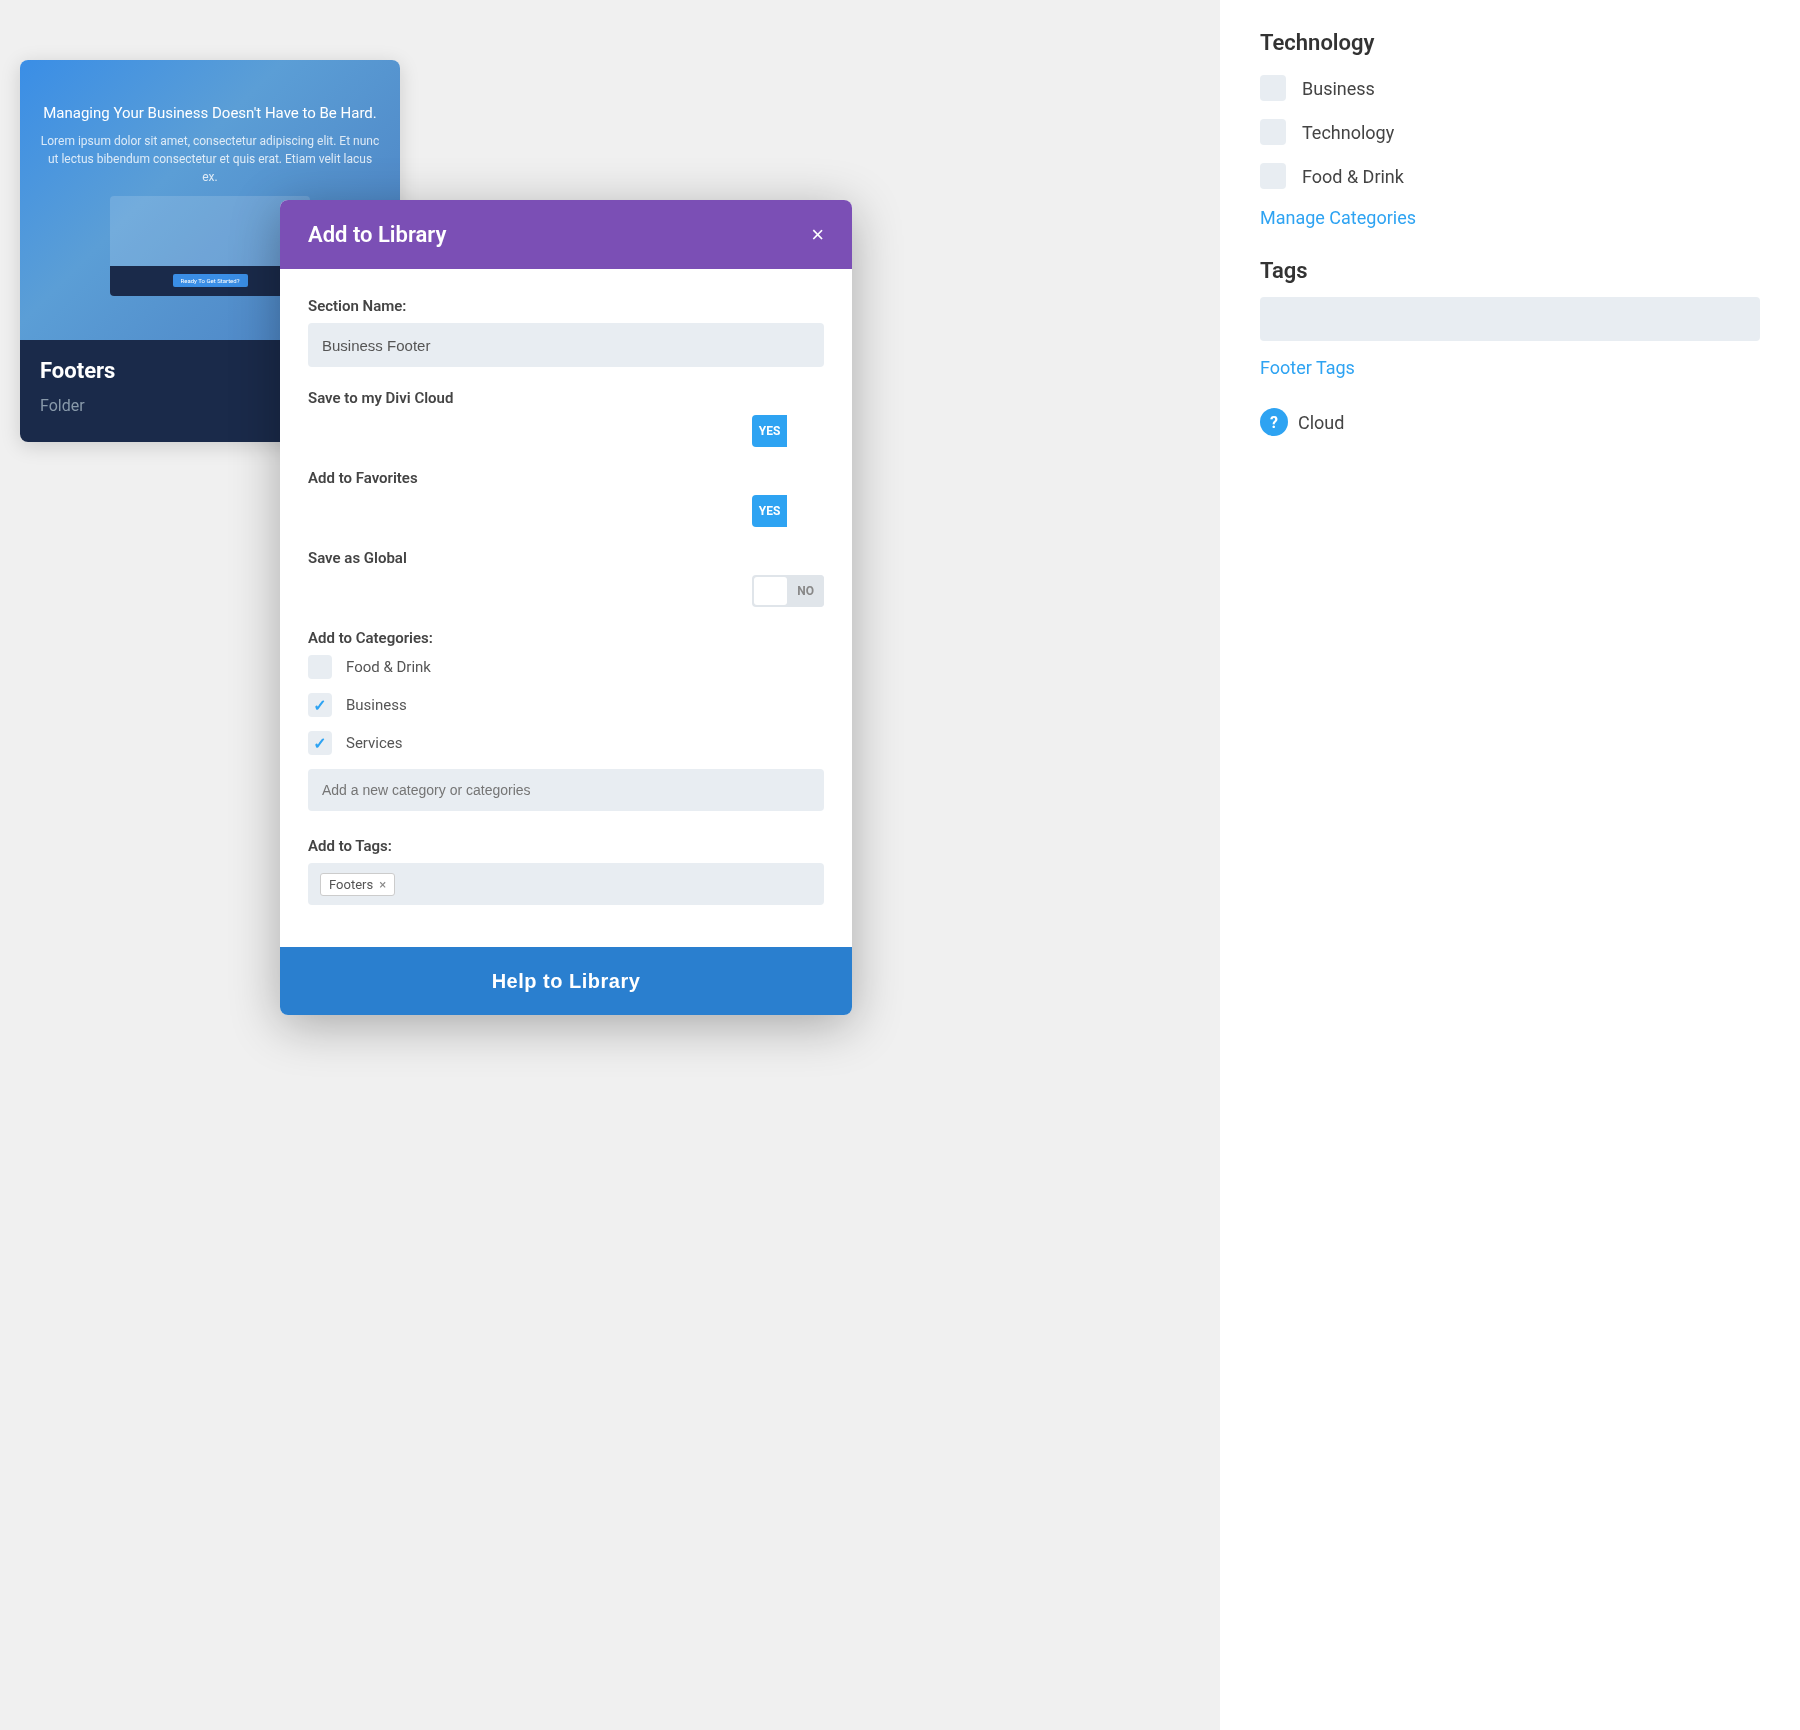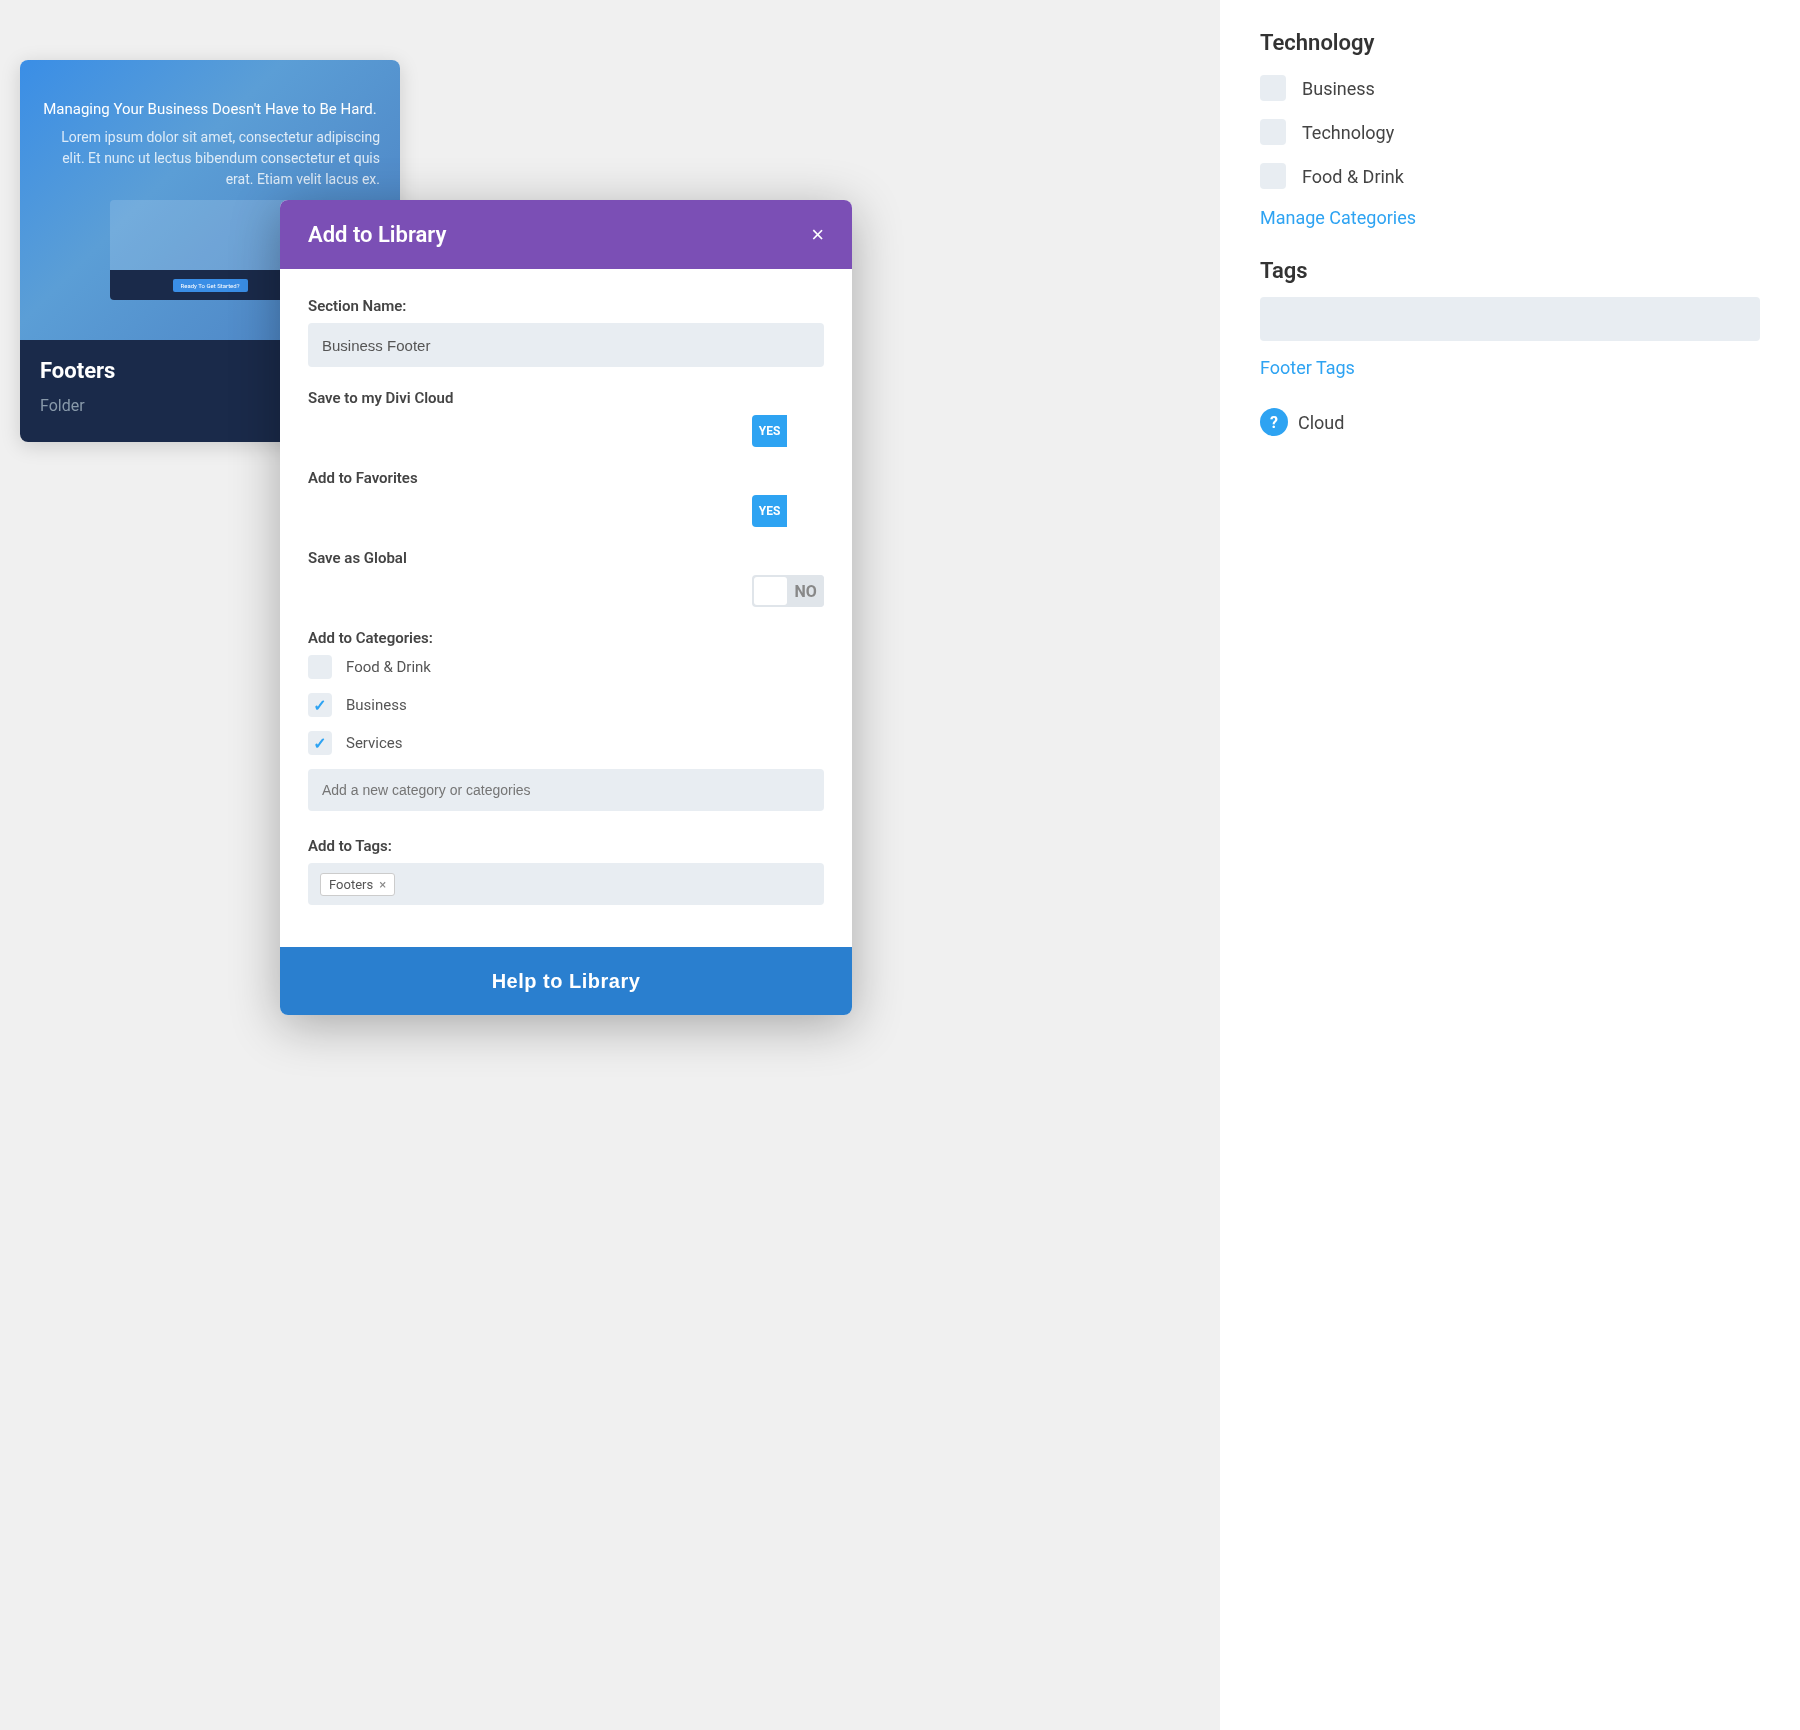--- a/index.html
+++ b/index.html
@@ -130,22 +130,22 @@
       color: white;
       font-size: 15px;
       font-weight: 400;
       text-align: center;
       margin-bottom: 8px;
       line-height: 1.3;
     }
 
     .bg-card-image-subtitle {
       color: rgba(255,255,255,0.8);
-      font-size: 14px;
-      text-align: right;
+      font-size: 12px;
+      text-align: center;
       line-height: 1.5;
     }
 
     .bg-card-mockup {
       width: 200px;
       height: 100px;
       background: rgba(255,255,255,0.15);
       border-radius: 4px;
       margin-top: 10px;
       position: relative;
@@ -535,21 +535,21 @@
           <div class="toggle-thumb"></div>
         </div>
       </div>
     </div>
 
     <div class="form-group">
       <label class="form-label">Save as Global</label>
       <div class="toggle-row">
         <div class="toggle toggle-off" style="background:#e0e5ea; border-radius:4px; overflow:hidden; width:72px; height:32px; display:flex; align-items:center;">
           <div class="toggle-thumb-left" style="background:white; width:46%; height:86%; margin:2px 0 2px 2px; border-radius:3px;"></div>
-          <div class="toggle-no-text" style="background:#e0e5ea; color:#888; font-size:16px; font-weight:700; flex:1; height:100%; display:flex; align-items:center; justify-content:center;">NO</div>
+          <div class="toggle-no-text" style="background:#e0e5ea; color:#888; font-size:12px; font-weight:700; flex:1; height:100%; display:flex; align-items:center; justify-content:center;">NO</div>
         </div>
       </div>
     </div>
 
     <div class="form-group">
       <label class="form-label">Add to Categories:</label>
       <div class="categories-list">
 
         <div class="category-item">
           <div class="cat-checkbox"></div>

